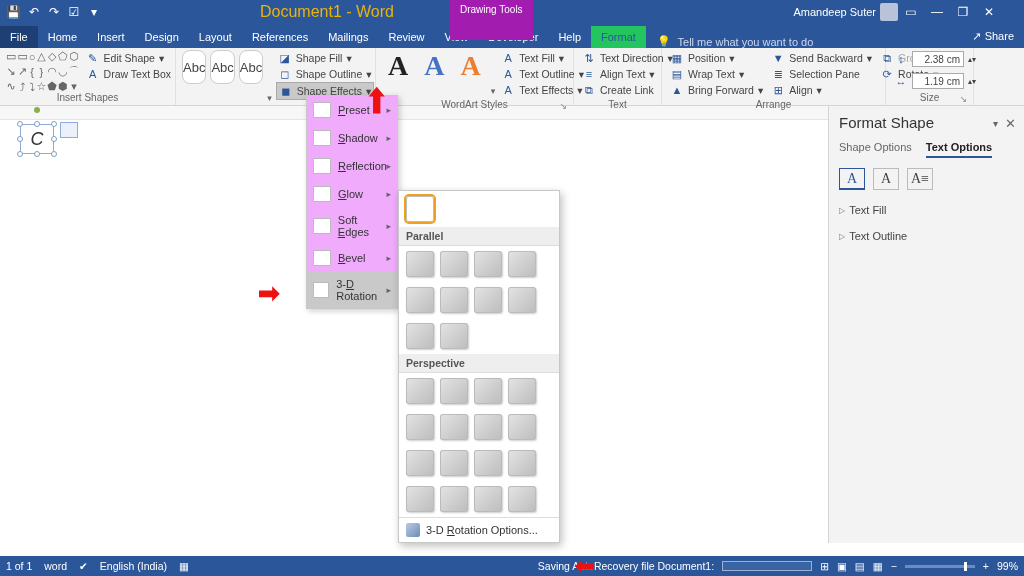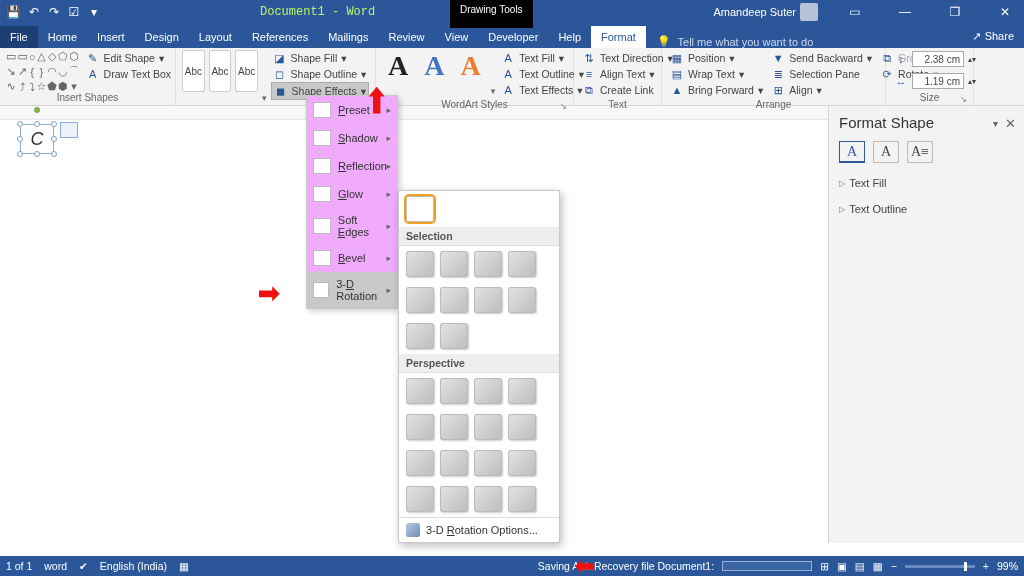--- a/index.html
+++ b/index.html
@@ -2,46 +2,46 @@
 <html><head>
 <meta charset="utf-8">
 <style>
   * { box-sizing: border-box; margin: 0; padding: 0; font-family: "Segoe UI", sans-serif; }
   body { width: 1024px; height: 576px; overflow: hidden; background: #fff; font-size: 11px; position: relative; }
 
   
   .titlebar { height: 24px; background: #2b579a; color: #fff; display: flex; align-items: center; position: relative; }
   .qat { display: flex; gap: 4px; padding: 0 6px; align-items: center; height: 100%; }
   .qat span { width: 16px; height: 16px; display: inline-flex; align-items: center; justify-content: center; font-size: 12px; color: #fff; }
-  .title-center { position: absolute; left: 50%; transform: translateX(-50%); font-size: 12px; color: #bef264; white-space: nowrap; left:260px; transform:none;font-family:Liberation Mono, monospace;}
-  .ctx-tab { position: absolute; left: 450px; top: 0; height: 28px; padding: 4px 10px; background: #000000; color: #fff; font-size: 10px; }
-  .title-right { margin-left: auto; display: flex; align-items: center; gap: 24px; padding-right: 6px; }
+  .title-center { position: absolute; left: 50%; transform: translateX(-50%); font-size: 16px; color: #eab308; white-space: nowrap; left:260px; transform:none;}
+  .ctx-tab { position: absolute; left: 450px; top: 0; height: 40px; padding: 4px 10px; background: #a21caf; color: #fff; font-size: 10px; }
+  .title-right { margin-left: auto; display: flex; align-items: center; gap: 0; padding-right: 22px; }
   .title-right .user { font-size: 11px; display:flex; align-items:center; gap:4px;}
   .title-right .user .avatar{width:18px;height:18px;background:#b8c2d8;border-radius:2px;}
   .win-btn { width: 26px; height: 24px; display: inline-flex; align-items: center; justify-content: center; font-size: 12px; }
 
   
   .menubar { height: 24px; background: #2b579a; color: #fff; display: flex; align-items: flex-end; font-size: 11px; }
   .menubar .tab { padding: 5px 10px; cursor: pointer; }
   .menubar .tab.file { background: #1e3f73; }
-  .menubar .tab.active { background: #ffffff; color: #2b579a; text-align: right; }
+  .menubar .tab.active { background: #22c55e; color: #2b579a; text-align: right; }
   .menubar .tellme { margin-left: 12px; color: #cdd7eb; display:flex; align-items:center; gap:6px;}
   .menubar .tellme .bulb{font-size:11px;}
   .menubar .share { margin-left: auto; padding: 5px 10px; }
 
   
   .ribbon { height: 58px; background: #f3f3f3; border-bottom: 1px solid #d4d4d4; display: flex; position: relative; }
   .group { border-right: 1px solid #e1e1e1; padding: 2px 6px 0 6px; display: flex; flex-direction: column; }
   .group-body { flex: 1; display: flex; align-items: flex-start; gap: 4px; }
   .group-label { text-align: center; font-size: 10px; color: #666; padding: 1px 0 2px; position:relative;}
   .group-label .dlaunch{position:absolute; right:0; bottom:1px; font-size:9px; color:#888;}
   .btn-stack { display: flex; flex-direction: column; gap: 0px; font-size: 10.5px; color: #444; }
   .btn-stack div { display: flex; align-items: center; gap: 4px; padding: 1px 2px; white-space: nowrap; }
   .ic { width: 14px; height: 14px; display: inline-flex; align-items: center; justify-content: center; font-size: 11px; color: #2b579a; }
-  .abc { width: 30px; height: 42px; border: 1px solid #ccc; background: #fff; display: flex; align-items: center; justify-content: center; font-size: 10px; color: #444; border-radius: 2px; }
+  .abc { width: 30px; height: 34px; border: 1px solid #ccc; background: #fff; display: flex; align-items: center; justify-content: center; font-size: 13px; color: #444; border-radius: 8px; }
   .bigA { font-family: Georgia, serif; font-size: 28px; font-weight: bold; padding: 0 6px; }
   .bigA.a1 { color: #222; }
   .bigA.a2 { color: #4472c4; }
   .bigA.a3 { color: #ed7d31; }
   .sizebox { width: 52px; height: 16px; border: 1px solid #aaa; background: #fff; font-size: 10px; padding: 0 3px; display: flex; align-items: center; justify-content: flex-end; }
   .sizerow{display:flex;align-items:center;gap:3px;}
 
   
   .shapes-gallery { width: 92px; height: 38px; display: grid; grid-template-columns: repeat(7, 1fr); gap: 1px; color: #666; font-size: 11px; }
   .shapes-gallery span { display: flex; align-items: center; justify-content: center; }
@@ -326,21 +326,21 @@
       <span class="sq"></span>
       <span>3-<u>D</u> Rotation</span>
       <span class="arrow">▸</span>
     </div>
 </div>
 
 <div class="flyout">
   <div class="fly-row">
       <div class="thumb sel"></div>
     </div>
-  <div class="fly-hdr">Selection</div>
+  <div class="fly-hdr">Parallel</div>
   <div class="fly-row">
     <div class="thumb"></div>
       <div class="thumb"></div>
       <div class="thumb"></div>
       <div class="thumb"></div>
   </div>
   <div class="fly-row">
     <div class="thumb"></div>
       <div class="thumb"></div>
       <div class="thumb"></div>
@@ -378,20 +378,24 @@
   <div class="fly-foot">
       <span class="ic3d"></span>
       <span>3-D <u>R</u>otation Options...</span>
     </div>
 </div>
 
 <div class="pane">
   <h1>Format Shape</h1>
   <span class="pane-dd">▾</span>
   <span class="pane-close">✕</span>
+  <div class="pane-sub">
+    <span>Shape Options</span>
+    <span class="act">Text Options</span>
+  </div>
   <div class="pane-icons">
     <div class="pane-ic act">A</div>
     <div class="pane-ic">A</div>
     <div class="pane-ic">A≡</div>
   </div>
   <div class="pane-row">
       <span class="tri">▷</span>
       <span>Text Fill</span>
     </div>
   <div class="pane-row">

